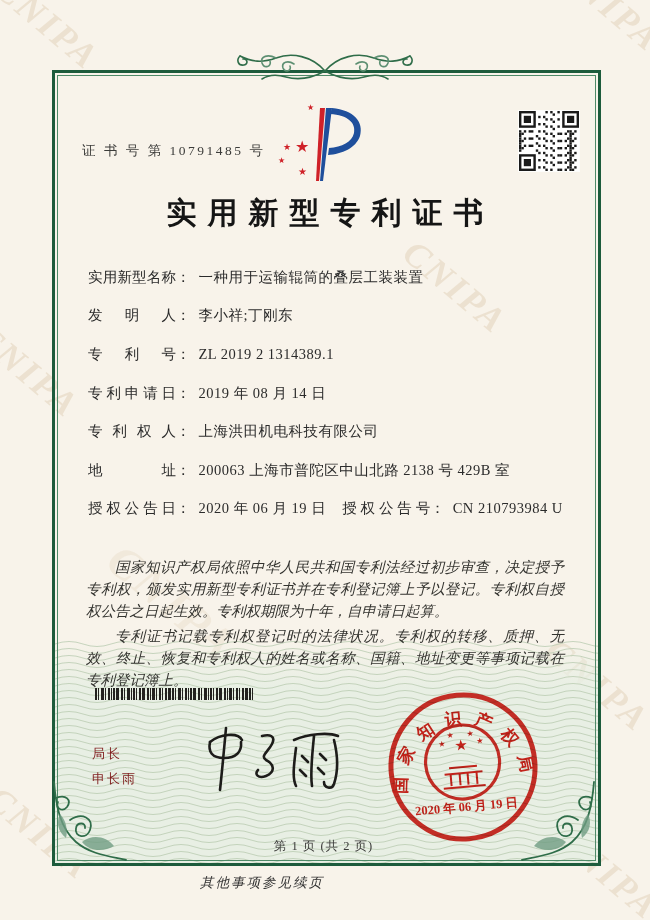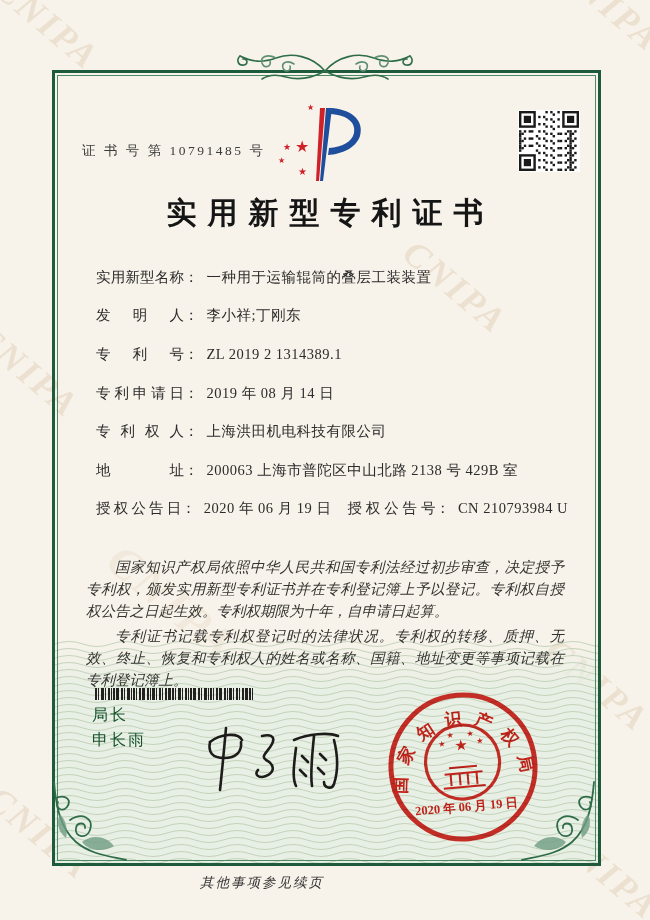--- a/index.html
+++ b/index.html
@@ -15,31 +15,31 @@
   .waves-bg{position:absolute;left:55px;top:640px;width:543px;height:223px;z-index:2;
             background:linear-gradient(180deg,rgba(232,239,228,0) 0%,#e8efe4 22%);}
   .guilloche{position:absolute;left:55px;top:640px;width:543px;height:223px;z-index:2;}
   
   .cert-no{position:absolute;left:82px;top:110px;z-index:3;font-size:13.5px;letter-spacing:2.5px;color:#3c3c3a;margin-top:32px;}
   .logo{position:absolute;left:276px;top:98px;z-index:3;}
   .qr{position:absolute;left:518px;top:110px;z-index:3;background:#fdfdfb;padding:1px;}
   .title{position:absolute;left:0;top:193px;width:650px;text-align:center;z-index:3;
          font-size:30px;font-weight:600;letter-spacing:11px;color:#151515;text-indent:11px;}
   .fields{position:absolute;left:88px;top:258px;width:480px;z-index:3;font-size:14.5px;}
-  .frow{height:38.6px;display:flex;align-items:center;white-space:nowrap;margin-left:8px;}
+  .frow{height:38.6px;display:flex;align-items:center;white-space:nowrap;}
   .flabel{display:inline-block;width:88px;text-align:justify;text-align-last:justify;color:#2b2b2b;}
   .fcolon{margin-right:8px;}
   .fvalue{letter-spacing:0.5px;text-align:right;}
   .pair2{margin-left:16px;display:flex;align-items:center;}
   .paras{position:absolute;left:86px;top:536px;width:478px;z-index:3;
          font-style:italic;font-size:14.5px;line-height:22px;color:#33332f;text-align:justify;margin-top:20px;}
   .paras p{margin:0 0 3px 0;text-indent:2em;}
   .barcode{position:absolute;left:95px;top:688px;z-index:3;}
-  .signer{position:absolute;left:92px;top:702px;z-index:3;font-family:"Liberation Sans","DejaVu Sans",sans-serif;
-          font-size:16px;line-height:25px;color:#14532d;font-weight:500;letter-spacing:2px;}
+  .signer{position:absolute;left:92px;top:741px;z-index:3;font-family:"Liberation Sans","DejaVu Sans",sans-serif;
+          font-size:13px;line-height:25px;color:#7f1d1d;font-weight:500;letter-spacing:2px;}
   .signature{position:absolute;left:196px;top:726px;z-index:3;}
   .seal{position:absolute;left:378px;top:682px;z-index:4;transform:rotate(-5deg);mix-blend-mode:multiply;}
   .page-info{position:absolute;left:52px;top:838px;width:543px;text-align:center;z-index:3;
              font-size:12.5px;color:#3a3a38;letter-spacing:1px;}
   .cont-note{position:absolute;left:0;top:874px;width:524px;text-align:center;z-index:3;
              font-style:italic;font-size:13.5px;color:#333;letter-spacing:2px;}
   .ornament{position:absolute;z-index:3;}
   .flourish-r{transform:scaleX(-1);}
 </style>
 </head>
@@ -414,15 +414,16 @@
       <g fill="none" stroke-width="2">
         <path d="M71,85 H99"></path>
         <path d="M66,91 H104"></path>
         <path d="M72,91 V103 M81,91 V103 M89,91 V103 M98,91 V103"></path>
         <path d="M64,105 H106"></path>
       </g>
     </g>
     <text x="85" y="129" font-size="12.5" font-weight="700" fill="#d5251d" text-anchor="middle">2020 年 06 月 19 日</text>
   </svg>
 
+  <div class="page-info">第 1 页 (共 2 页)</div>
   <div class="cont-note">其他事项参见续页</div>
 
 </div>
 
 </body></html>

